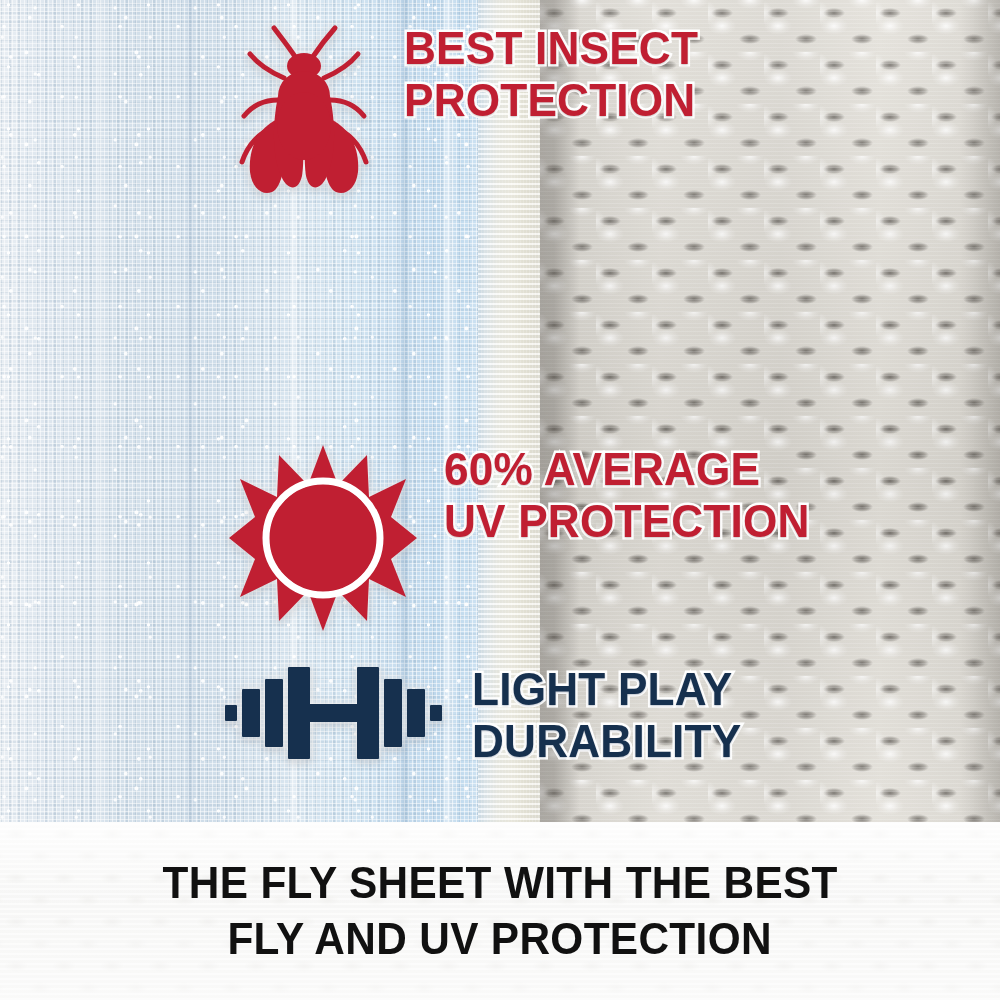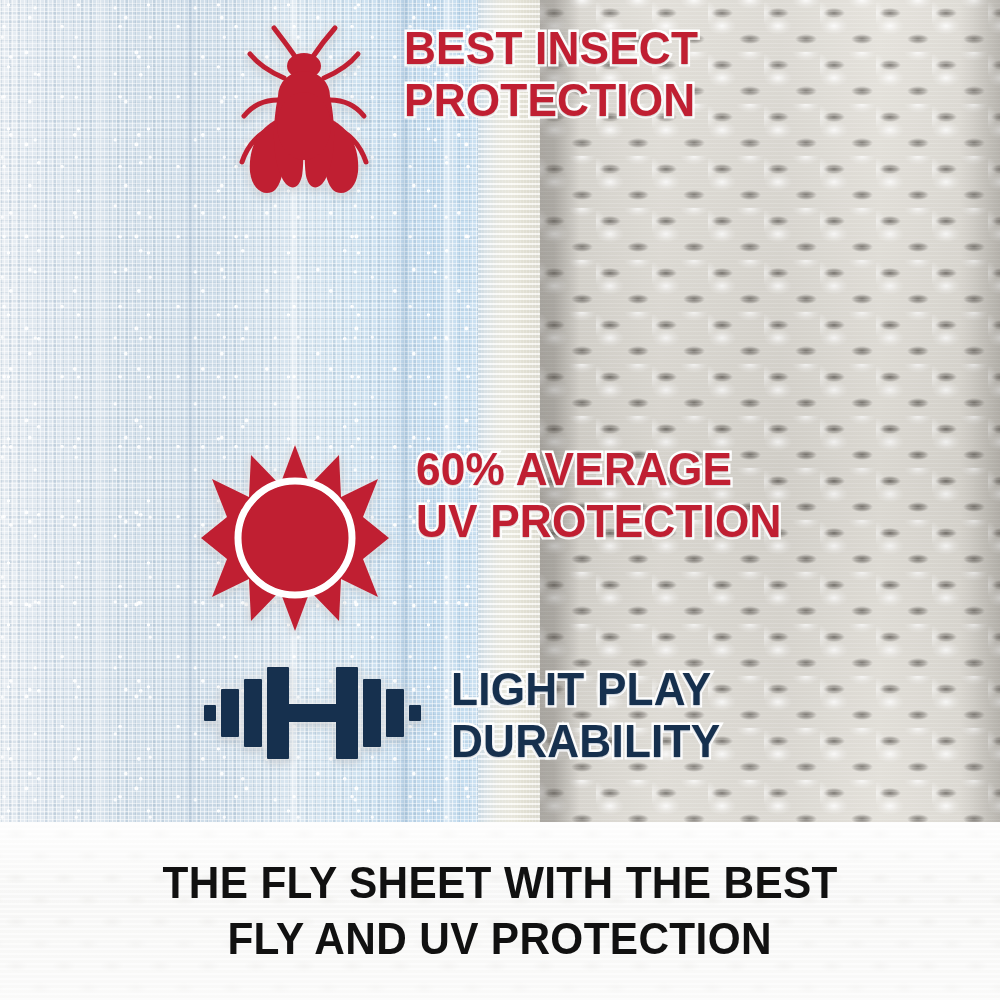--- a/index.html
+++ b/index.html
@@ -190,22 +190,22 @@
            -webkit-text-stroke:5px #ffffff;
            paint-order:stroke fill;
            text-shadow:0 1px 2px rgba(40,60,90,.30); }
 
   .drop { filter:drop-shadow(0 0 4px rgba(255,255,255,.95))
                  drop-shadow(0 2px 3px rgba(60,60,70,.28)); }
 
   
   #row-insect   { left:228px; top:22px;  }
   #row-airflow  { left:205px; top:243px; }
-  #row-uv       { left:200px; top:443px; }
-  #row-durab    { left:200px; top:663px; }
+  #row-uv       { left:228px; top:443px; }
+  #row-durab    { left:200px; top:663px;padding-left:21px; }
 </style>
 </head>
 <body>
 
 <div id="poster">
 
   <div class="bg">
     <div class="bg-blue"></div>
     <div class="weave-blue"></div>
     <div class="sparkle-blue"></div>

